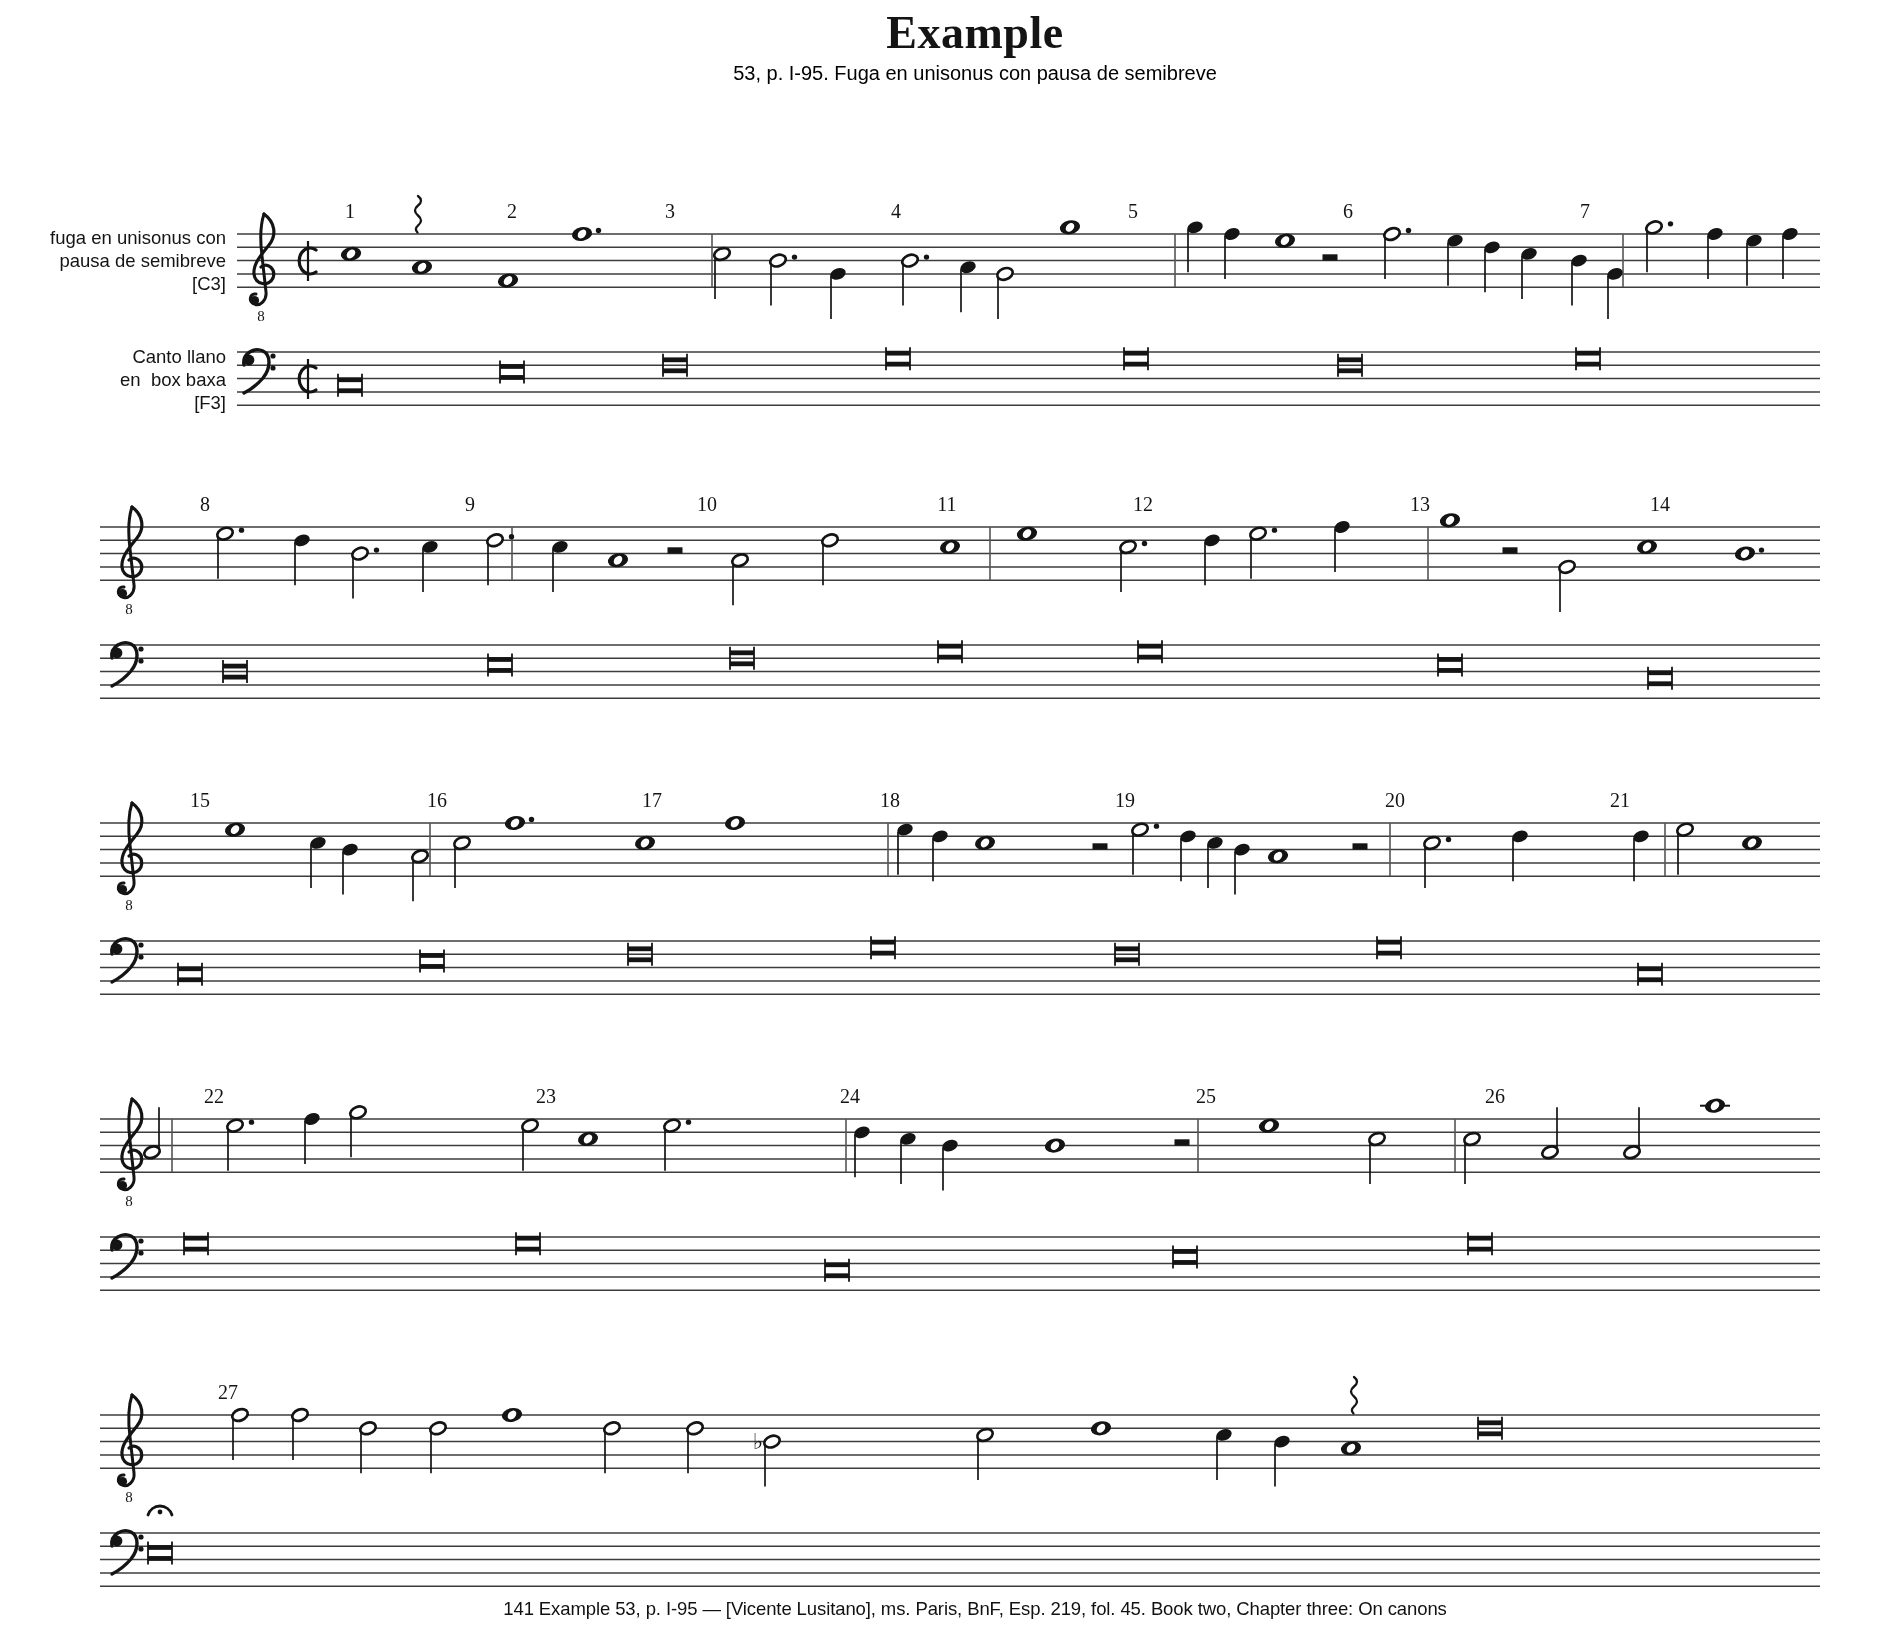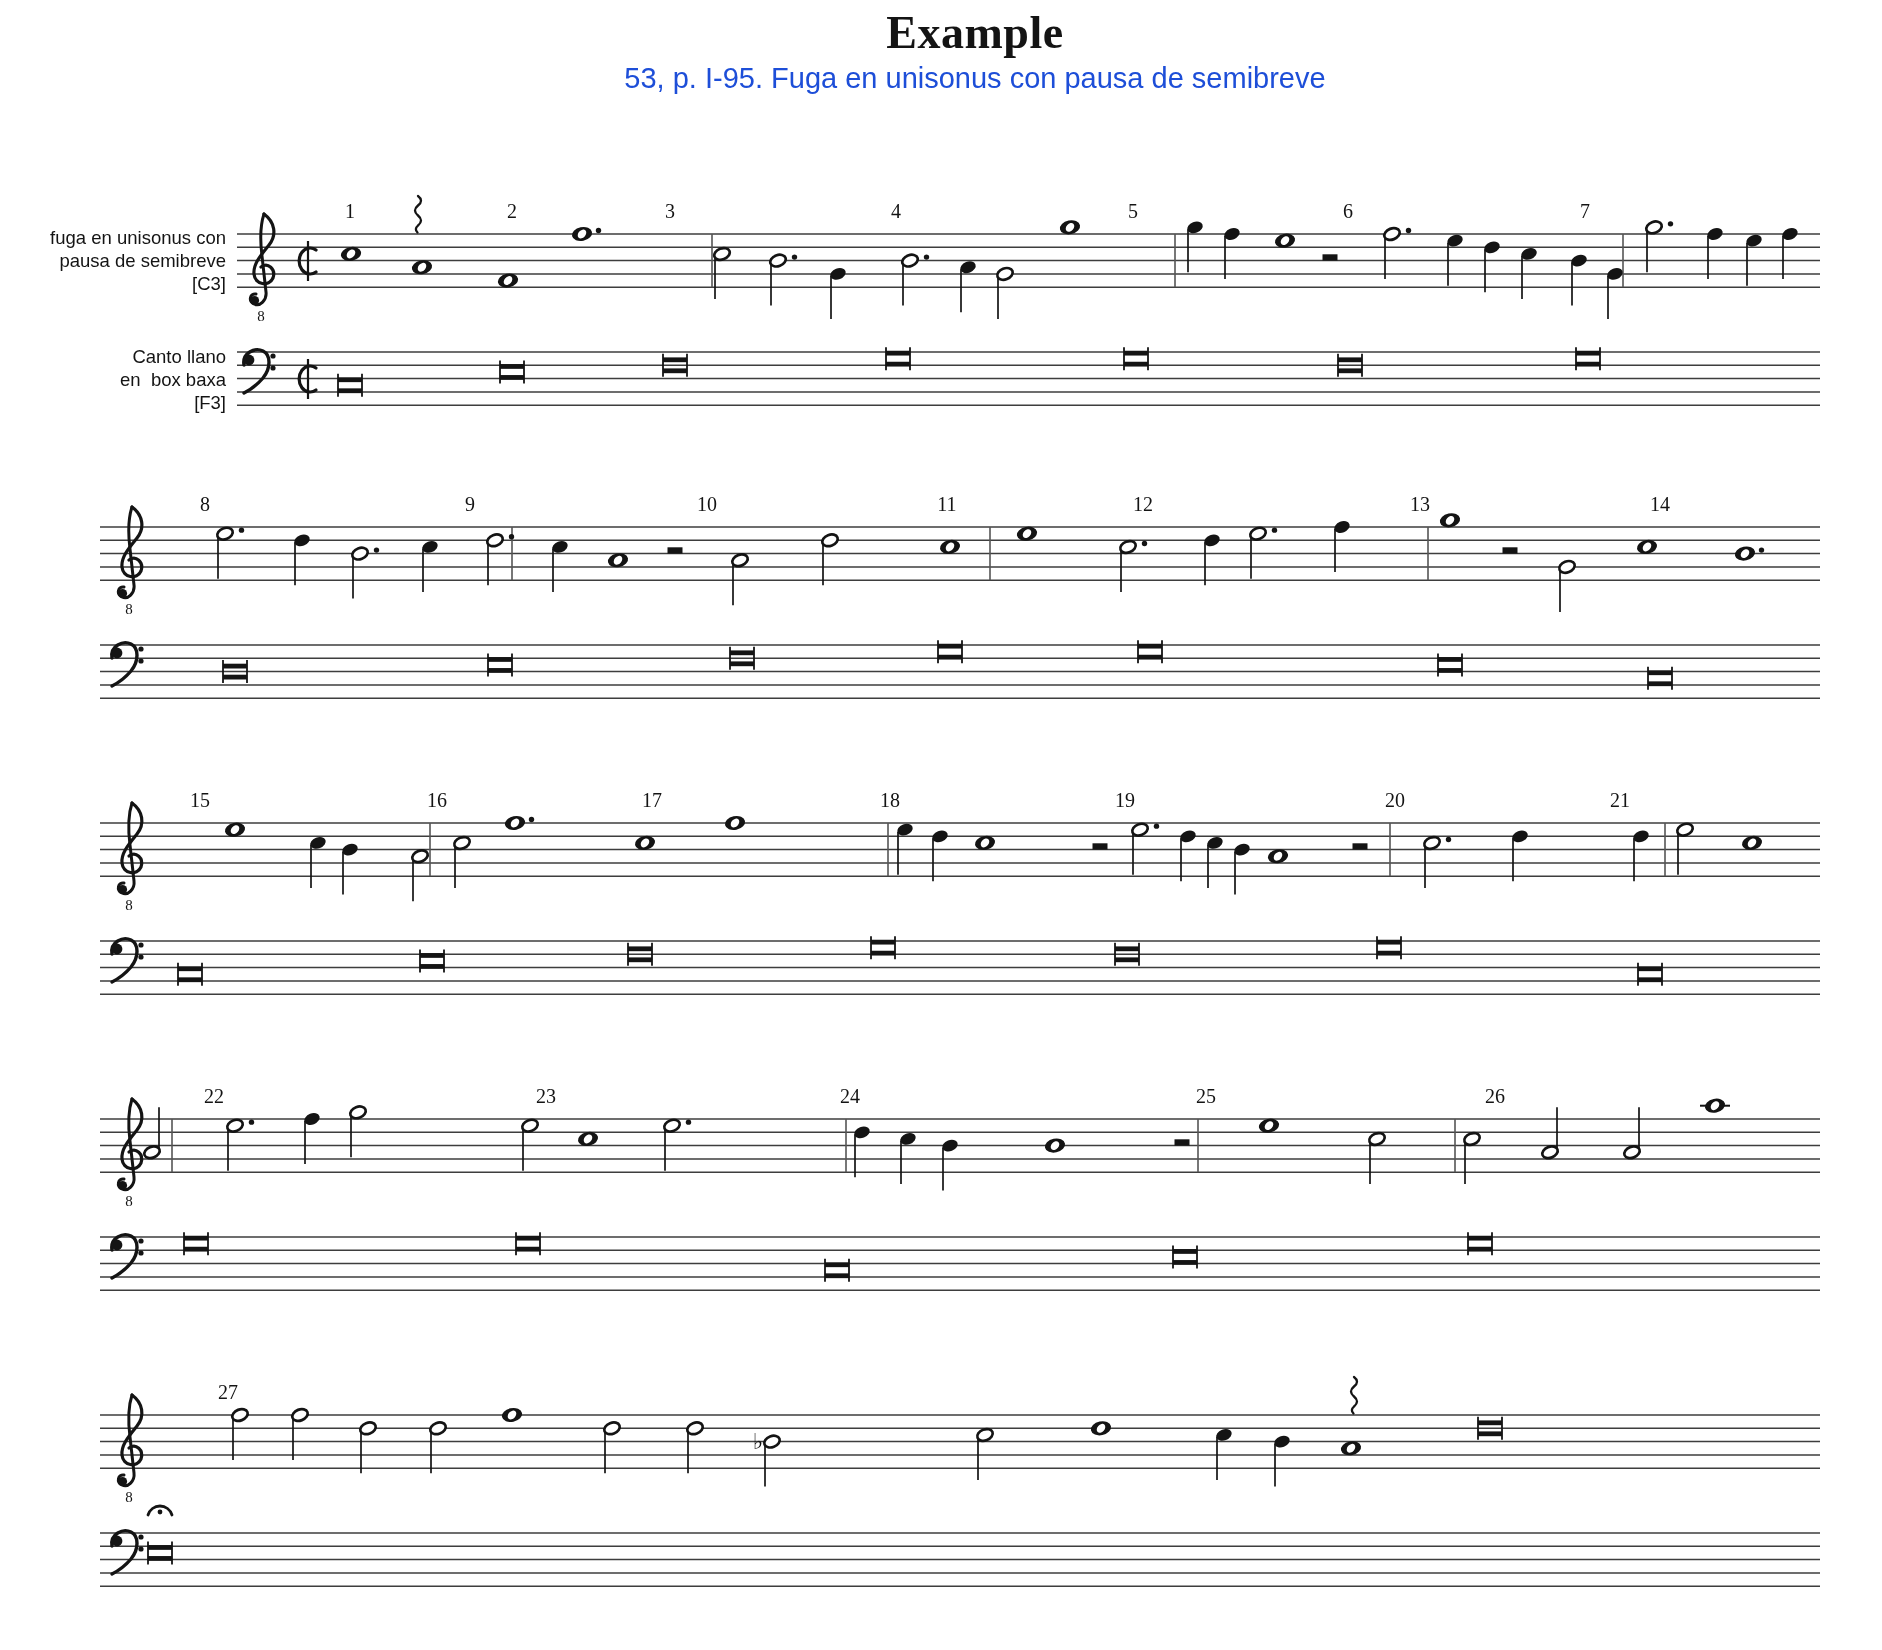--- a/index.html
+++ b/index.html
@@ -1,20 +1,20 @@
 <!DOCTYPE html>
 <html><head>
 <meta charset="utf-8">
 <style>
   html,body{margin:0;padding:0;background:#ffffff;}
   .page{position:relative;width:1882px;height:1650px;background:#fff;overflow:hidden;
         font-family:"Liberation Serif",serif;color:#141414;}
   .centerband{position:absolute;left:68px;width:1814px;text-align:center;}
   #title{top:6px;font-size:46px;font-weight:700;letter-spacing:.5px;font-family:"Liberation Serif",serif;}
-  #subtitle{top:62px;font-size:29px;font-family:"Liberation Sans",sans-serif;color:#1d4ed8;}
+  #subtitle{top:62px;font-size:20px;font-family:"Liberation Sans",sans-serif;color:#000000;}
   .hdr-right{position:absolute;right:62px;top:64px;text-align:right;
              font-size:21px;line-height:24px;font-family:"Liberation Serif",serif;color:#121212;}
   .hdr-right .it{font-style:italic;}
   #footer{top:1598px;font-size:18.5px;letter-spacing:-0.1px;font-family:"Liberation Sans",sans-serif;color:#111;}
   #score{position:absolute;left:0;top:0;width:1882px;height:1650px;}
   svg text{user-select:none;}
 </style>
 </head>
 <body>
 
@@ -580,13 +580,14 @@
           </g>
           <g>
             <rect x="148" y="1545.05" width="24" height="4.8" fill="#141414"></rect>
             <rect x="148" y="1556.05" width="24" height="4.8" fill="#141414"></rect>
             <line x1="148" y1="1541.45" x2="148" y2="1564.45" stroke="#141414" stroke-width="1.8"></line>
             <line x1="172" y1="1541.45" x2="172" y2="1564.45" stroke="#141414" stroke-width="1.8"></line>
           </g>
         </g>
       </svg></div>
 
+  <div class="centerband" id="footer">141 Example 53, p. I-95 — [Vicente Lusitano], ms. Paris, BnF, Esp. 219, fol. 45. Book two, Chapter three: On canons</div>
 </div>
 
 </body></html>

